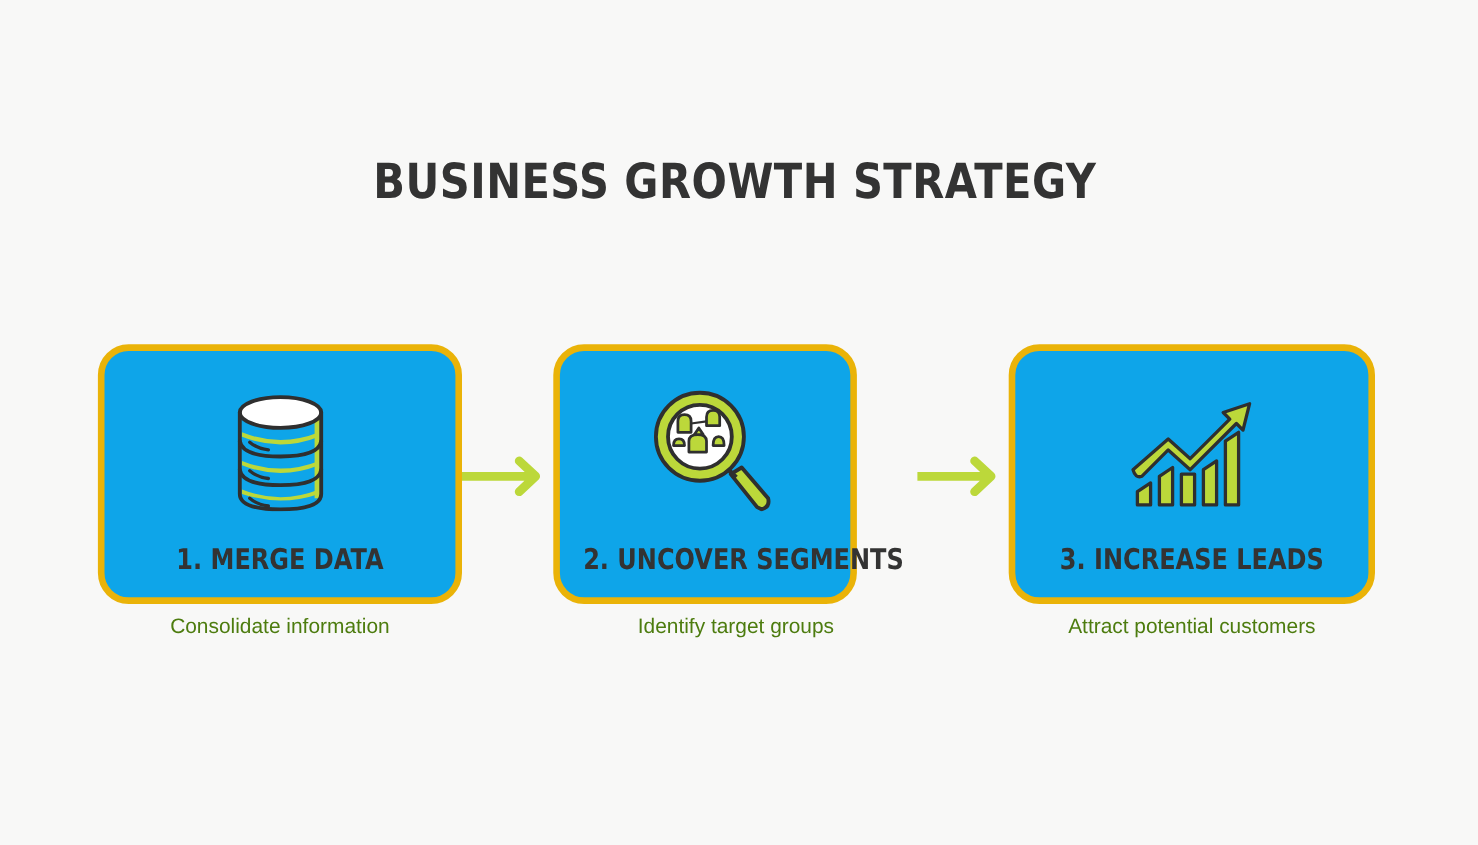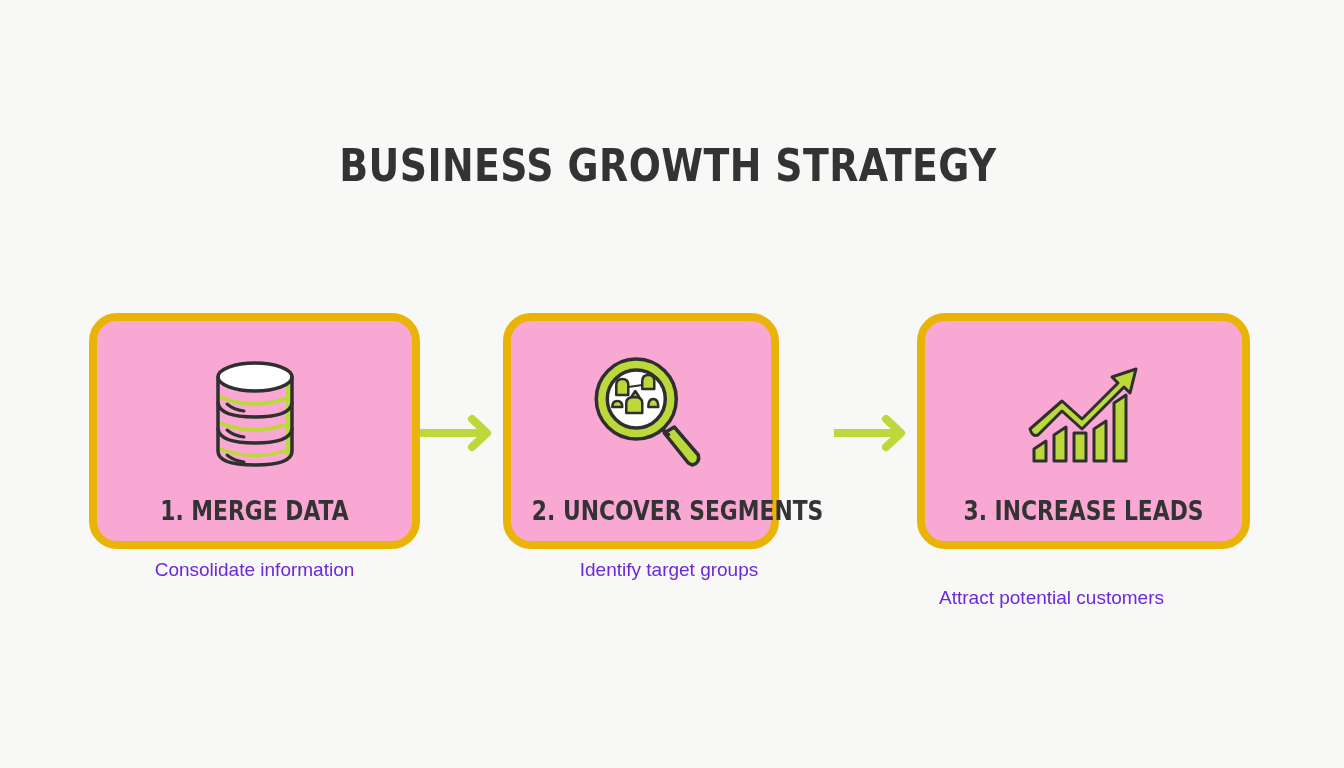--- a/index.html
+++ b/index.html
@@ -21,23 +21,23 @@
     letter-spacing: 0.5px;
     color: #333333;
     transform: scaleX(0.86);
     transform-origin: center;
     line-height: 56px;
   }
   .step-box {
     position: absolute;
     top: 313px;
     height: 236px;
-    border: 8px solid #eab308;
+    border: 6px solid #eab308;
     border-radius: 28px;
-    background: #f9a8d4;
+    background: #0ea5e9;
   }
   .step-icon {
     position: absolute;
     left: 50%;
     top: 32px;
     transform: translateX(-50%);
   }
   .step-label {
     position: absolute;
     left: 0; right: 0;
@@ -51,21 +51,21 @@
     transform: scaleX(0.84);
     transform-origin: center;
     white-space: nowrap;
   }
   .step-desc {
     position: absolute;
     top: 557px;
     text-align: center;
     font-family: "Liberation Sans", sans-serif;
     font-size: 19px;
-    color: #6d28d9;
+    color: #4d7c0f;
     line-height: 26px;
     white-space: nowrap;
   }
   .arrow {
     position: absolute;
     top: 412px;
     width: 72px;
     height: 42px;
   }
 </style>
@@ -145,13 +145,13 @@
         <rect x="48" y="76" width="12" height="28"></rect>
         <path d="M68 104 L68 72 L80 64 L80 104 Z"></path>
         <path d="M88 104 L88 46 L100 38 L100 104 Z"></path>
 
         <path d="M4 72 L36 44 L56 62 L92 26 L86 20 L110 12 L104 36 L98 30 L56 72 L36 54 L12 78 Q6 80 4 72 Z"></path>
       </g>
     </svg>
   </div>
   <div class="step-label">3. INCREASE LEADS</div>
 </div>
-<div class="step-desc" style="left:885px; width:333px;margin-top:28px;">Attract potential customers</div>
+<div class="step-desc" style="left:917px; width:333px;">Attract potential customers</div>
 
 </body></html>

